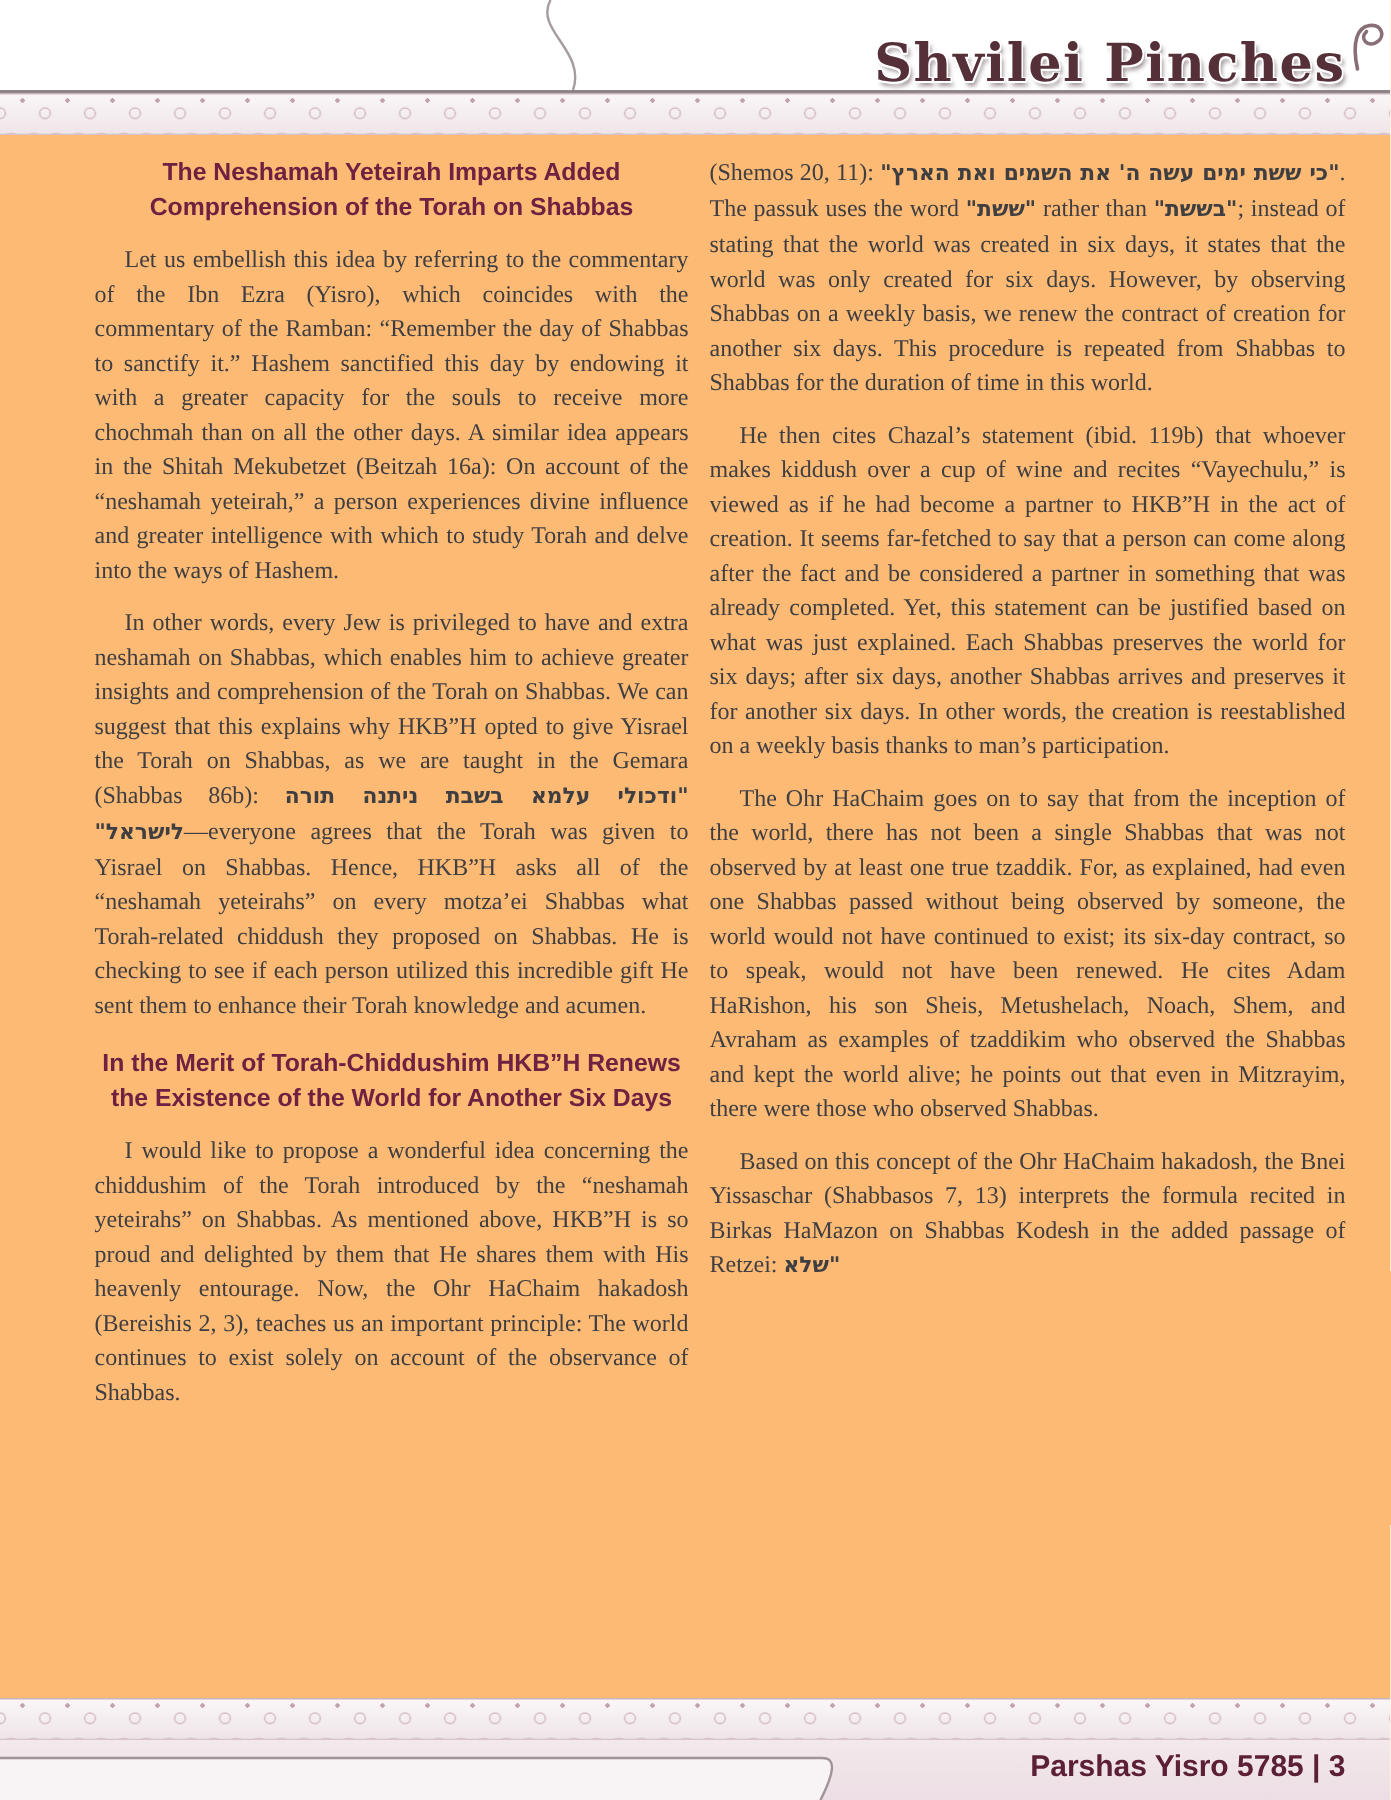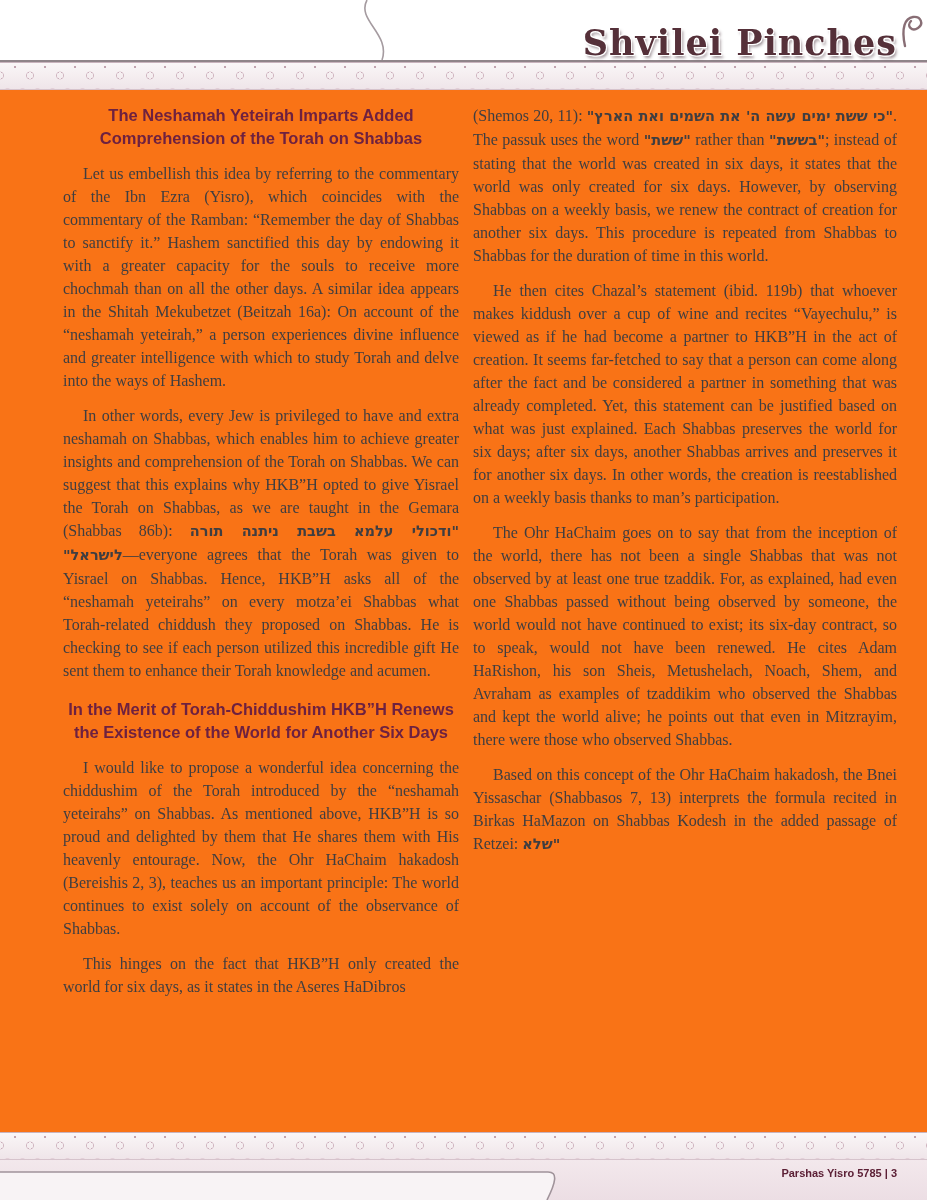--- a/index.html
+++ b/index.html
@@ -24,40 +24,40 @@
   .lace{height:28px;box-sizing:border-box;
     border-top:1px solid #c9b3bd;border-bottom:1px solid #d6c3cc;
     background:
       radial-gradient(circle 3px at 50% 50%, #c2a2af 46%, rgba(0,0,0,0) 52%) 0 -3px/30px 14px repeat-x,
       radial-gradient(circle 6px at 50% 50%, rgba(0,0,0,0) 52%, #c9abb8 56%, rgba(0,0,0,0) 72%) 15px 3px/30px 19px repeat-x,
       radial-gradient(ellipse 11px 7px at 50% 100%, #dcc5cf 48%, rgba(0,0,0,0) 55%) 0 15px/15px 14px repeat-x,
       linear-gradient(#faf6f7,#efe5e9);}
 
   
   .content{box-sizing:border-box;height:1042px;display:flex;gap:14px;
-    padding:12px 30px 0 63px;background:#f97316;overflow:hidden;}
+    padding:12px 30px 0 63px;background:#fdba74;overflow:hidden;}
   .col{overflow:hidden;}
   .col.left{width:396px;}
   .col.right{width:424px;}
   .col > :first-child{margin-top:2px;}
 
   .col-heading{margin:16px 0 12px;font-family:"Liberation Sans",sans-serif;
     font-size:16.5px;line-height:23px;font-weight:bold;color:#6e2140;text-align:center;}
   .para{margin:0 0 12px;font-size:16px;line-height:23px;color:#3f3e41;
     text-align:justify;text-indent:20px;}
   .para.no-indent{text-indent:0;}
   .b{font-weight:normal;}
   .he{font-family:"DejaVu Sans",sans-serif;font-weight:bold;font-size:14.5px;unicode-bidi:isolate;}
 
   
   .footer{position:relative;height:40px;
     background:linear-gradient(#f3e8ec,#ecdee4);}
   .footer svg{position:absolute;left:0;top:0;}
   .page-num{position:absolute;right:30px;top:7px;
-    font-family:"Liberation Sans",sans-serif;font-weight:bold;font-size:11px;color:#5c2036;}
+    font-family:"Liberation Sans",sans-serif;font-weight:bold;font-size:20px;color:#5c2036;}
 </style>
 </head>
 <body>
 
 <div class="page">
 
   <div class="header">
     <svg class="swoosh" width="927" height="60" viewBox="0 0 927 60">
       <path d="M367,0 C356,20 391,34 382,60" fill="none" stroke="#a59ba0" stroke-width="1.6"></path>
     </svg>
@@ -72,21 +72,20 @@
 
   <div class="lace"></div>
 
   <div class="content">
     <div class="col left">
         <h2 class="col-heading">The Neshamah Yeteirah Imparts Added<br>Comprehension of the Torah on Shabbas</h2>
         <p class="para"><span>Let us embellish this idea by referring to the commentary of the Ibn Ezra (Yisro), which coincides with the commentary of the Ramban: </span><span class="b">“Remember the day of Shabbas to sanctify it.” Hashem sanctified this day by endowing it with a greater capacity for the souls to receive more chochmah than on all the other days.</span><span> A similar idea appears in the Shitah Mekubetzet (Beitzah 16a): </span><span class="b">On account of the “neshamah yeteirah,” a person experiences divine influence and greater intelligence with which to study Torah and delve into the ways of Hashem.</span></p>
         <p class="para"><span>In other words, every Jew is privileged to have and extra neshamah on Shabbas, which enables him to achieve greater insights and comprehension of the Torah on Shabbas. We can suggest that this explains why HKB”H opted to give Yisrael the Torah on Shabbas, as we are taught in the Gemara (Shabbas 86b): </span><span class="b he" dir="rtl">"ודכולי עלמא בשבת ניתנה תורה לישראל"</span><span class="b">—everyone agrees that the Torah was given to Yisrael on Shabbas.</span><span> Hence, HKB”H asks all of the “neshamah yeteirahs” on every motza’ei Shabbas what Torah-related chiddush they proposed on Shabbas. He is checking to see if each person utilized this incredible gift He sent them to enhance their Torah knowledge and acumen.</span></p>
         <h2 class="col-heading">In the Merit of Torah-Chiddushim HKB”H Renews<br>the Existence of the World for Another Six Days</h2>
         <p class="para"><span>I would like to propose a wonderful idea concerning the chiddushim of the Torah introduced by the “neshamah yeteirahs” on Shabbas. As mentioned above, HKB”H is so proud and delighted by them that He shares them with His heavenly entourage. Now, the Ohr HaChaim hakadosh (Bereishis 2, 3), teaches us an important principle: The world continues to exist solely on account of the observance of Shabbas.</span></p>
-        <p class="para"><span>This hinges on the fact that HKB”H only created the world for six days, as it states in the Aseres HaDibros</span></p>
       </div>
     <div class="col right">
         <p class="para no-indent"><span>(Shemos 20, 11): </span><span class="b he" dir="rtl">"כי ששת ימים עשה ה' את השמים ואת הארץ"</span><span>. The passuk uses the word </span><span class="b he" dir="rtl">"ששת"</span><span> rather than </span><span class="b he" dir="rtl">"בששת"</span><span>; instead of stating that the world was created in six days, it states that the world was only created for six days. However, by observing Shabbas on a weekly basis, we renew the contract of creation for another six days. This procedure is repeated from Shabbas to Shabbas for the duration of time in this world.</span></p>
         <p class="para"><span>He then cites Chazal’s statement (ibid. 119b) that </span><span class="b">whoever makes kiddush over a cup of wine and recites “Vayechulu,” is viewed as if he had become a partner to HKB”H in the act of creation.</span><span> It seems far-fetched to say that a person can come along after the fact and be considered a partner in something that was already completed. Yet, this statement can be justified based on what was just explained. Each Shabbas preserves the world for six days; after six days, another Shabbas arrives and preserves it for another six days. In other words, the creation is reestablished on a weekly basis thanks to man’s participation.</span></p>
         <p class="para"><span>The Ohr HaChaim goes on to say that from the inception of the world, there has not been a single Shabbas that was not observed by at least one true tzaddik. For, as explained, had even one Shabbas passed without being observed by someone, the world would not have continued to exist; its six-day contract, so to speak, would not have been renewed. He cites Adam HaRishon, his son Sheis, Metushelach, Noach, Shem, and Avraham as examples of tzaddikim who observed the Shabbas and kept the world alive; he points out that even in Mitzrayim, there were those who observed Shabbas.</span></p>
         <p class="para"><span>Based on this concept of the Ohr HaChaim hakadosh, the Bnei Yissaschar (Shabbasos 7, 13) interprets the formula recited in Birkas HaMazon on Shabbas Kodesh in the added passage of Retzei: </span><span class="b he" dir="rtl">"שלא</span></p>
       </div>
   </div>
 
   <div class="lace"></div>

